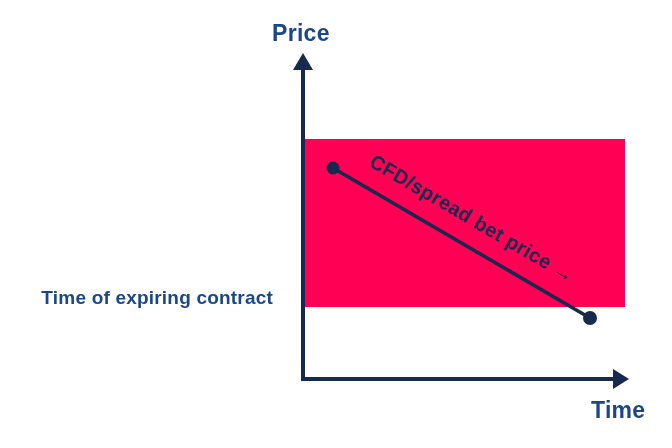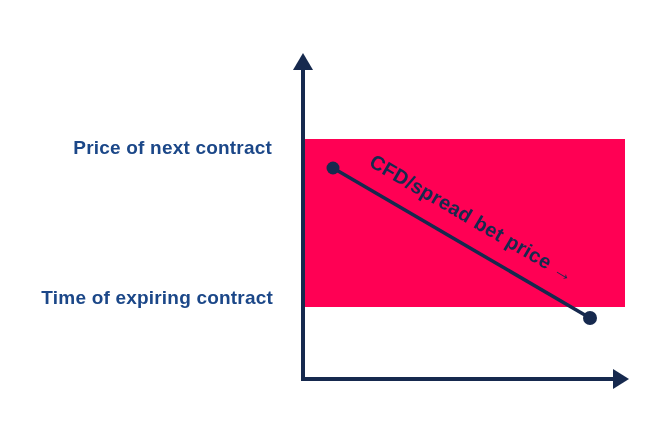--- a/index.html
+++ b/index.html
@@ -71,21 +71,22 @@
     <polygon points="303,53 293,70 313,70" fill="var(--navy)"></polygon>
 
     <line x1="303" y1="379" x2="616" y2="379" stroke="var(--navy)" stroke-width="4"></line>
     <polygon points="629,379 613,369 613,389" fill="var(--navy)"></polygon>
 
     <line x1="333" y1="168" x2="590" y2="318" stroke="var(--navy)" stroke-width="3.5"></line>
     <circle cx="333" cy="168" r="6.5" fill="var(--navy)"></circle>
     <circle cx="590" cy="318" r="7" fill="var(--navy)"></circle>
   </svg>
 
+  <div class="axis-label y">Price</div>
 
+  <div class="axis-label x">Time</div>
 
-  <div class="side-label next">Price of next contract</div>
 
   <div class="side-label expiring">Time of expiring contract</div>
 
   <div class="cfd-label">CFD/spread bet price →</div>
 
 </div>
 
 </body></html>

